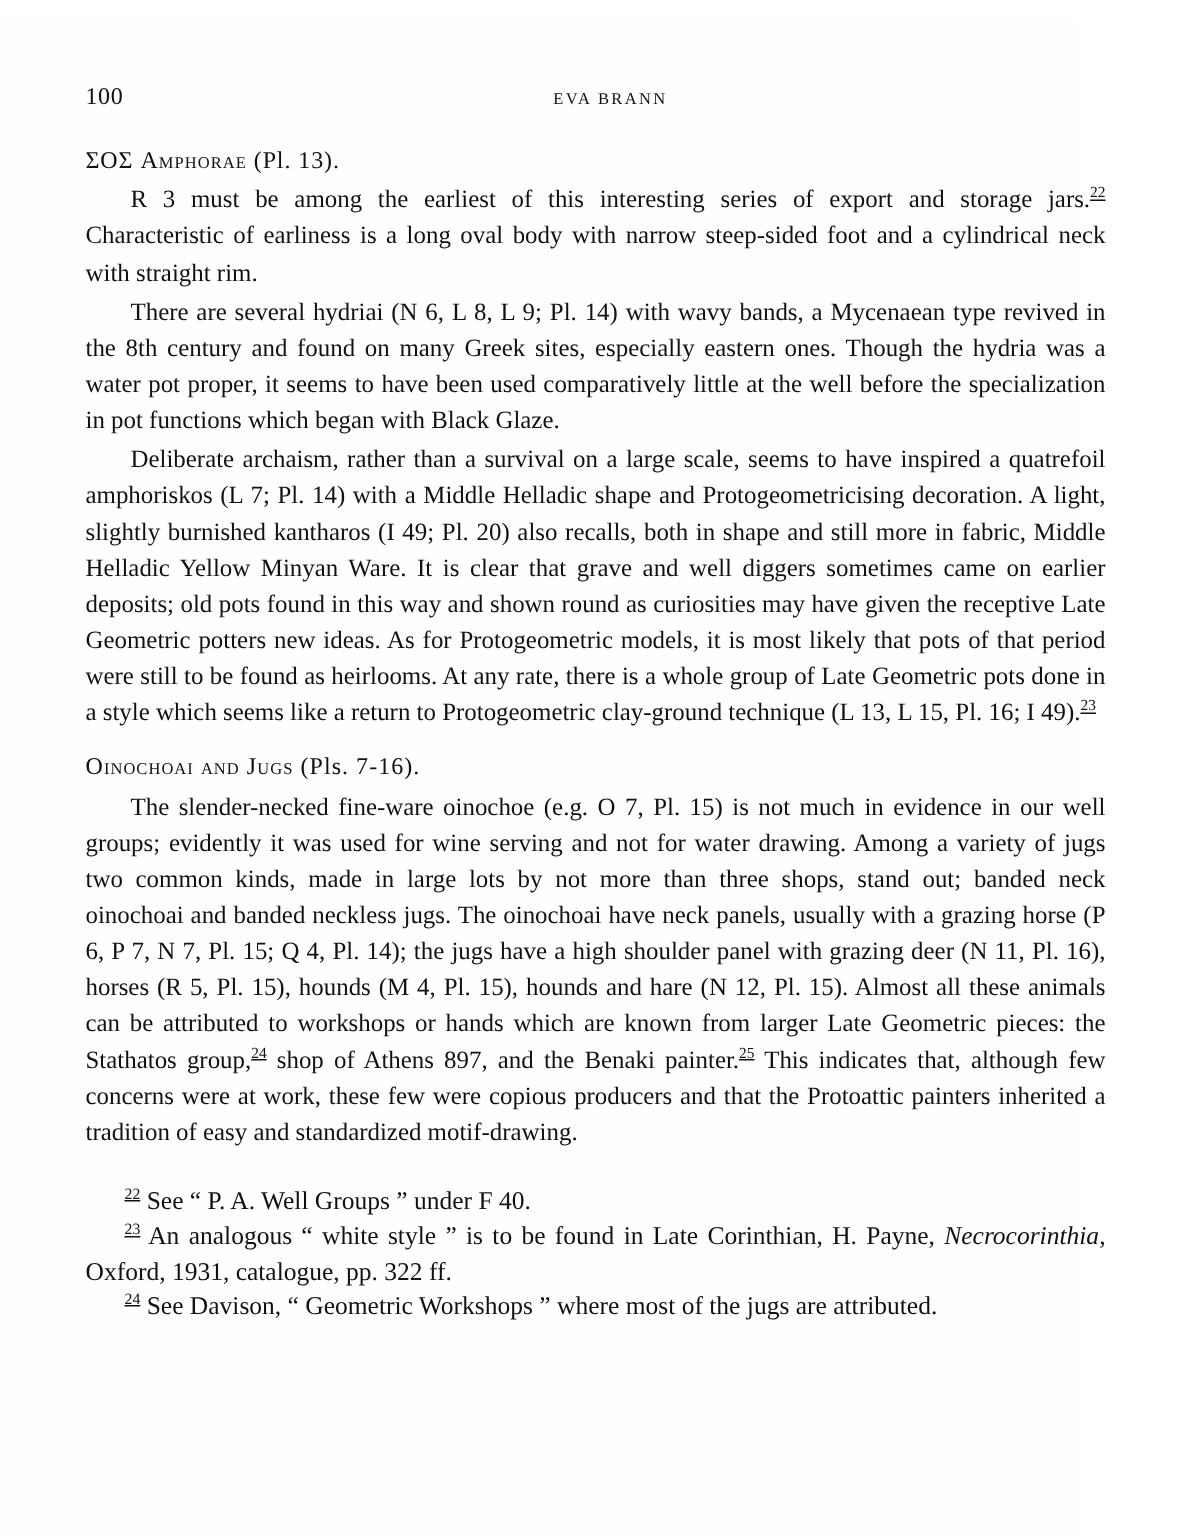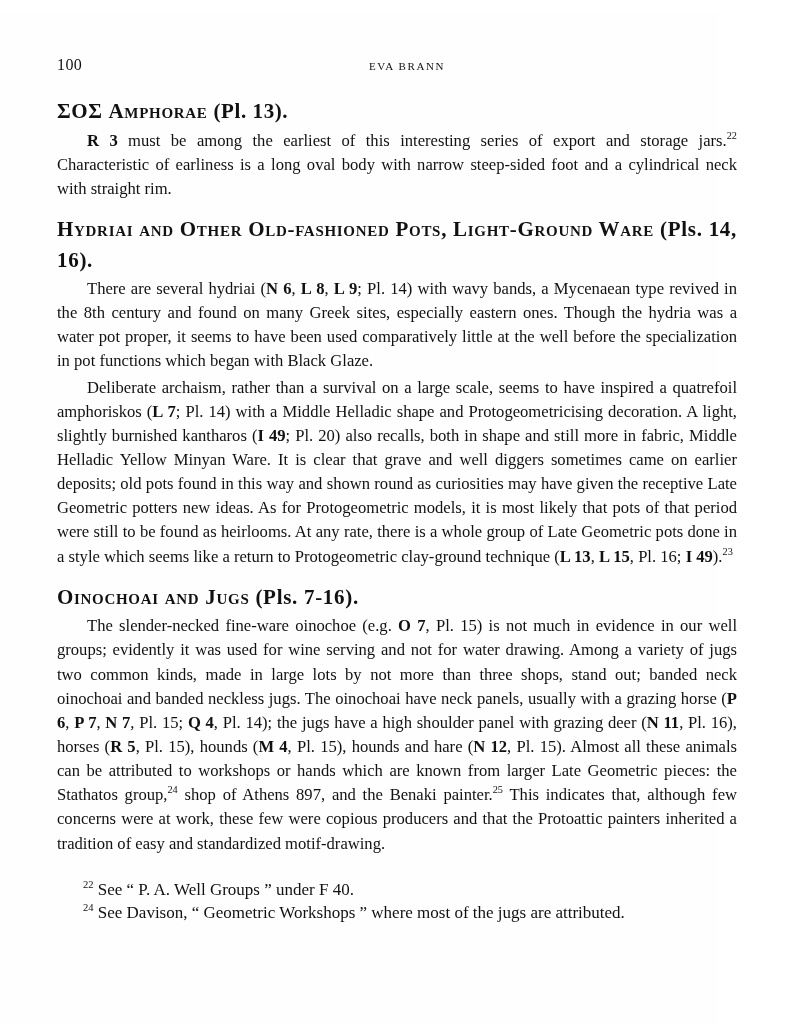--- a/index.html
+++ b/index.html
@@ -55,37 +55,37 @@
     text-justify: inter-word;
   }
   p {
     margin: 0 0 0 0;
   }
   p.indent {
     text-indent: 30px;
     margin-top: 2px;
   }
   .sec-head {
-    font-size: 21px;
+    font-size: 16px;
     letter-spacing: 0.6px;
     margin-top: 13px;
     margin-bottom: 2px;
-    font-weight: bold;
   }
   .smallcaps {
     font-variant: small-caps;
     letter-spacing: 0.7px;
   }
   .cat {
-    font-weight: bold;
+    font-weight: normal;
   }
   sup {
     font-size: 0.62em;
     vertical-align: super;
     line-height: 0;
+    text-decoration: underline;
   }
   .notes {
     margin-top: 22px;
     font-size: 17px;
     line-height: 1.37;
     text-align: justify;
   }
   .notes p {
     margin: 0;
     text-indent: 26px;
@@ -106,37 +106,34 @@
     <div class="body-text">
 
       <div class="sec-head">
         <span>ΣΟΣ</span>
         <span class="smallcaps">Amphorae</span>
         <span>(Pl. 13).</span>
       </div>
 
       <p class="indent"><span class="cat">R 3</span><span> must be among the earliest of this interesting series of export and storage jars.</span><sup>22</sup><span> Characteristic of earliness is a long oval body with narrow steep-sided foot and a cylindrical neck with straight rim.</span></p>
 
-      <div class="sec-head smallcaps">
-        <span>Hydriai and Other Old-fashioned Pots, Light-Ground Ware</span>
-        <span style="font-variant:normal;">(Pls. 14, 16).</span>
-      </div>
 
       <p class="indent"><span>There are several hydriai (</span><span class="cat">N 6</span><span>, </span><span class="cat">L 8</span><span>, </span><span class="cat">L 9</span><span>; Pl. 14) with wavy bands, a Mycenaean type revived in the 8th century and found on many Greek sites, especially eastern ones. Though the hydria was a water pot proper, it seems to have been used comparatively little at the well before the specialization in pot functions which began with Black Glaze.</span></p>
 
       <p class="indent"><span>Deliberate archaism, rather than a survival on a large scale, seems to have inspired a quatrefoil amphoriskos (</span><span class="cat">L 7</span><span>; Pl. 14) with a Middle Helladic shape and Protogeometricising decoration.  A light, slightly burnished kantharos (</span><span class="cat">I 49</span><span>; Pl. 20) also recalls, both in shape and still more in fabric, Middle Helladic Yellow Minyan Ware.  It is clear that grave and well diggers sometimes came on earlier deposits; old pots found in this way and shown round as curiosities may have given the receptive Late Geometric potters new ideas.  As for Protogeometric models, it is most likely that pots of that period were still to be found as heirlooms.  At any rate, there is a whole group of Late Geometric pots done in a style which seems like a return to Protogeometric clay-ground technique (</span><span class="cat">L 13</span><span>, </span><span class="cat">L 15</span><span>, Pl. 16; </span><span class="cat">I 49</span><span>).</span><sup>23</sup></p>
 
       <div class="sec-head smallcaps">
         <span>Oinochoai and Jugs</span>
         <span style="font-variant:normal;">(Pls. 7-16).</span>
       </div>
 
       <p class="indent"><span>The slender-necked fine-ware oinochoe (e.g. </span><span class="cat">O 7</span><span>, Pl. 15) is not much in evidence in our well groups; evidently it was used for wine serving and not for water drawing. Among a variety of jugs two common kinds, made in large lots by not more than three shops, stand out; banded neck oinochoai and banded neckless jugs.  The oinochoai have neck panels, usually with a grazing horse (</span><span class="cat">P 6</span><span>, </span><span class="cat">P 7</span><span>, </span><span class="cat">N 7</span><span>, Pl. 15; </span><span class="cat">Q 4</span><span>, Pl. 14); the jugs have a high shoulder panel with grazing deer  (</span><span class="cat">N 11</span><span>, Pl. 16), horses (</span><span class="cat">R 5</span><span>, Pl. 15), hounds (</span><span class="cat">M 4</span><span>, Pl. 15), hounds and hare (</span><span class="cat">N 12</span><span>, Pl. 15).  Almost all these animals can be attributed to workshops or hands which are known from larger Late Geometric pieces: the Stathatos group,</span><sup>24</sup><span> shop of Athens 897, and the Benaki painter.</span><sup>25</sup><span>  This indicates that, although few concerns were at work, these few were copious producers and that the Protoattic painters inherited a tradition of easy and standardized motif-drawing.</span></p>
 
     </div>
 
     <div class="notes">
       <p><sup>22</sup> <span>See “ P. A. Well Groups ” under F 40.</span></p>
+      <p><sup>23</sup> <span>An analogous “ white style ” is to be found in Late Corinthian, H. Payne, </span><span class="it">Necrocorinthia</span><span>, Oxford, 1931, catalogue, pp. 322 ff.</span></p>
       <p><sup>24</sup> <span>See Davison, “ Geometric Workshops ” where most of the jugs are attributed.</span></p>
     </div>
 
   </div>
 </div>
 
 </body></html>

